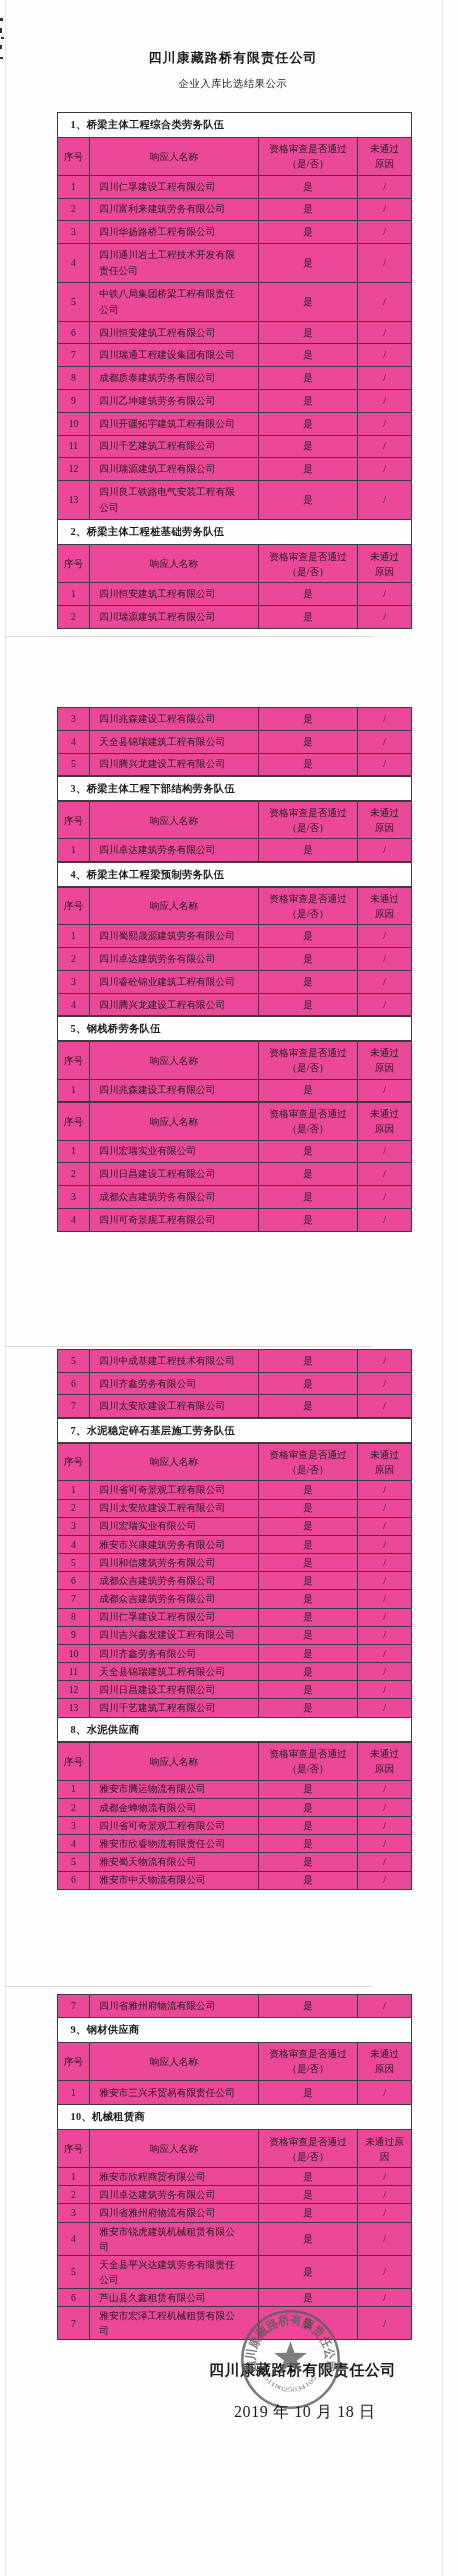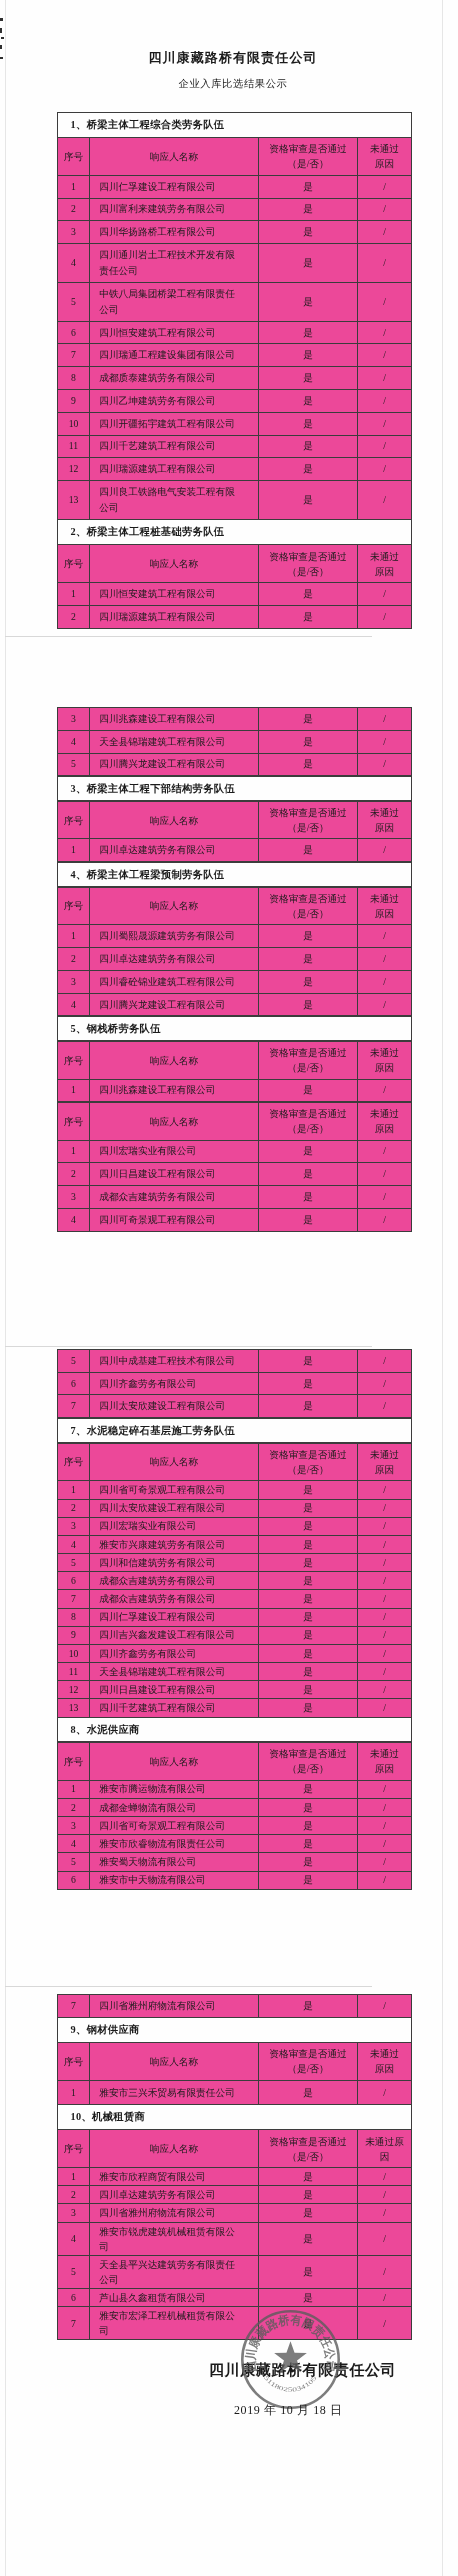--- a/index.html
+++ b/index.html
@@ -32,21 +32,21 @@
   .pA td,.pB td{line-height:16px;padding:2.9px 1.1px;}
   .pA td.c-name,.pB td.c-name{padding:2.9px 16px 2.9px 9.2px;}
   .pC td{line-height:13.8px;padding:1.7px 1.1px;}
   .pC td.c-name{padding:1.7px 16px 1.7px 9.2px;}
   .pD td{line-height:15px;padding:1.1px 1.1px;}
   .pD td.c-name{padding:1.1px 16px 1.1px 9.2px;}
   .p9 td{line-height:15px;padding:4px 1.1px;}
   .p9 td.c-name{padding:4px 16px 4px 9.2px;}
 
   .footer-company{position:absolute;left:205px;top:375px;font-size:15px;font-weight:bold;letter-spacing:0.6px;}
-  .footer-date{position:absolute;left:230px;top:416px;font-size:12px;letter-spacing:0.6px;}
+  .footer-date{position:absolute;left:230px;top:416px;font-size:16px;letter-spacing:0.6px;}
   .seal{position:absolute;left:236px;top:323px;opacity:.8;}
 </style>
 </head>
 <body>
 
 <div class="doc">
   <div class="page-edge-v" style="left:4.6px;"></div>
   <div class="page-edge-v" style="left:442px;"></div>
   <div class="page-edge-h" style="top:636px;"></div>
   <div class="page-edge-h" style="top:1346px;"></div>

